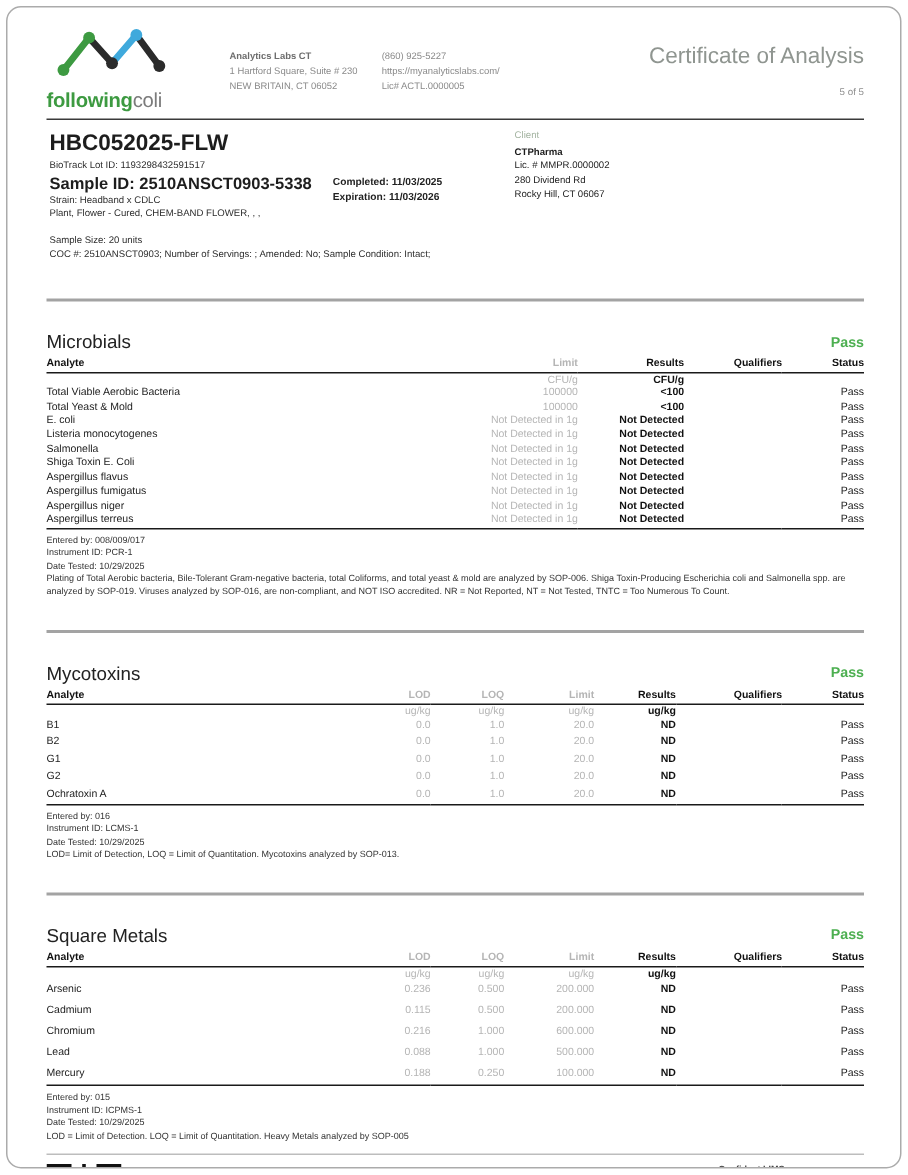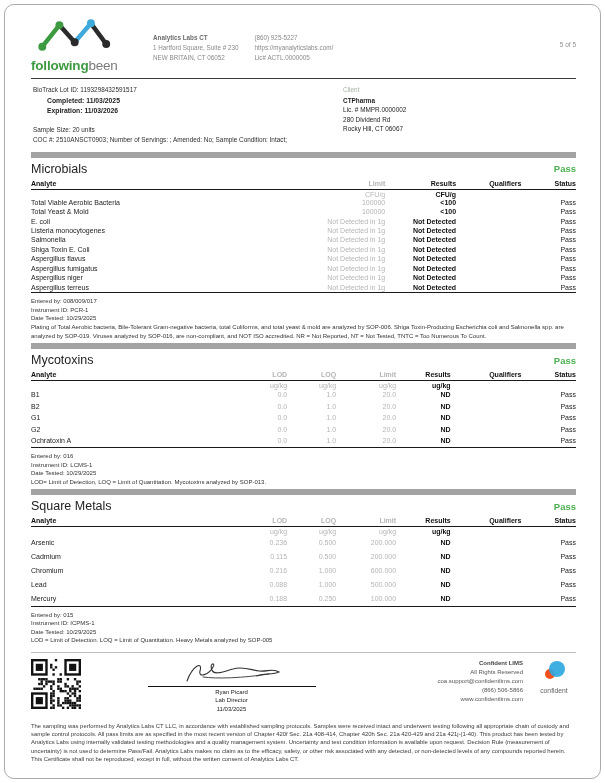--- a/index.html
+++ b/index.html
@@ -31,21 +31,21 @@
   .tiny{font-size:6.4px;line-height:1.5;color:#2e2e2e;}
   .sid-row{display:flex;align-items:flex-start;margin-top:1px;}
   .sid{font-size:11px;font-weight:bold;white-space:nowrap;}
   .dates{margin-left:14px;font-size:6.8px;font-weight:bold;line-height:1.6;color:#222;white-space:nowrap;}
   .meta2{margin-top:8px;}
   .client-block{margin-left:6px;font-size:6.4px;line-height:1.5;}
   .client-label{color:#a3b3a0;margin-bottom:1px;}
   .client-name{font-weight:bold;}
 
   
-  .section{border-top:6px solid #a3a3a3;margin-top:3px;padding-top:2px;}
+  .section{border-top:2px solid #a3a3a3;margin-top:20px;padding-top:18px;}
   .sec-head{display:flex;align-items:center;margin:2px 0 3px;}
   .sec-title{font-size:12.5px;font-weight:500;color:#222;}
   .sec-status{margin-left:auto;font-size:9.5px;font-weight:bold;color:var(--green);}
   table{width:100%;border-collapse:collapse;table-layout:fixed;font-size:7px;}
   th{font-weight:bold;text-align:right;padding:1px 0 2px;border-bottom:1.2px solid #1a1a1a;color:#111;}
   th.k-analyte{text-align:left;}
   th.k-limit,th.k-lod,th.k-loq{color:var(--muted);}
   td{text-align:right;color:#222;}
   td.k-analyte{text-align:left;}
   td.k-limit,td.k-lod,td.k-loq{color:var(--muted);}
@@ -82,43 +82,50 @@
         <line x1="7" y1="33" x2="26" y2="9" stroke="var(--logo-green)" stroke-width="5" stroke-linecap="round"></line>
         <line x1="26" y1="9" x2="43" y2="28" stroke="var(--logo-dark)" stroke-width="5" stroke-linecap="round"></line>
         <line x1="43" y1="28" x2="61" y2="7" stroke="var(--logo-blue)" stroke-width="5" stroke-linecap="round"></line>
         <line x1="61" y1="7" x2="78" y2="30" stroke="var(--logo-dark)" stroke-width="5" stroke-linecap="round"></line>
         <circle cx="7" cy="33" r="4.4" fill="var(--logo-green)"></circle>
         <circle cx="26" cy="9" r="4.4" fill="var(--logo-green)"></circle>
         <circle cx="43" cy="28" r="4.4" fill="var(--logo-dark)"></circle>
         <circle cx="61" cy="7" r="4.4" fill="var(--logo-blue)"></circle>
         <circle cx="78" cy="30" r="4.4" fill="var(--logo-dark)"></circle>
       </svg>
-      <div class="logo-word"><span class="w1">following</span><span class="w2">been</span></div>
+      <div class="logo-word"><span class="w1">following</span><span class="w2">coli</span></div>
     </div>
     <div class="lab-info">
       <div>
         <div class="bold1">Analytics Labs CT</div>
         <div>1 Hartford Square, Suite # 230</div>
         <div>NEW BRITAIN, CT 06052</div>
       </div>
       <div>
         <div>(860) 925-5227</div>
         <div>https://myanalyticslabs.com/</div>
         <div>Lic# ACTL.0000005</div>
       </div>
     </div>
     <div class="title-block">
+      <div class="doc-title">Certificate of Analysis</div>
       <div class="page-ind">5 of 5</div>
     </div>
   </div>
 
   <div class="sample-wrap">
     <div class="sample-left">
+      <div class="sample-name">HBC052025-FLW</div>
       <div class="tiny">BioTrack Lot ID: 1193298432591517</div>
       <div class="sid-row">
+        <div>
+          <div class="sid">Sample ID: 2510ANSCT0903-5338</div>
+          <div class="tiny">Strain: Headband x CDLC</div>
+          <div class="tiny">Plant, Flower - Cured, CHEM-BAND FLOWER, , ,</div>
+        </div>
         <div class="dates">
           <div>Completed: 11/03/2025</div>
           <div>Expiration: 11/03/2026</div>
         </div>
       </div>
       <div class="tiny meta2">Sample Size: 20 units</div>
       <div class="tiny">COC #: 2510ANSCT0903; Number of Servings: ; Amended: No; Sample Condition: Intact;</div>
     </div>
     <div class="client-block">
       <div class="client-label">Client</div>

